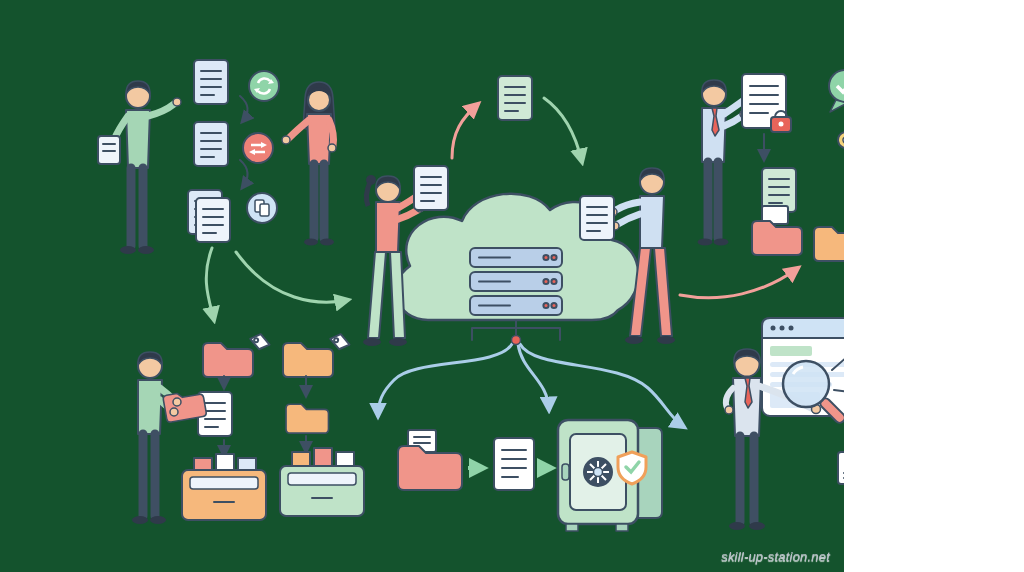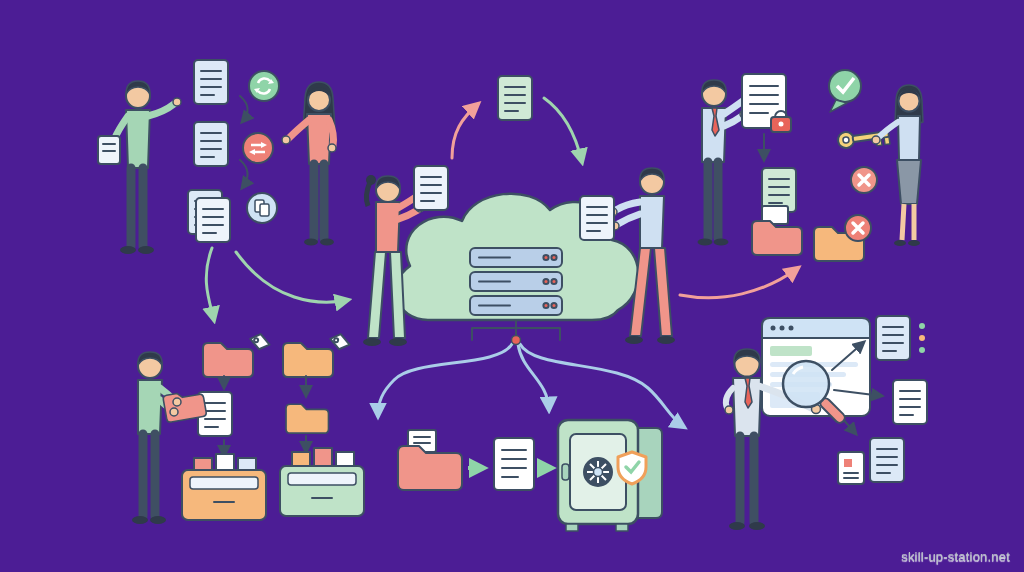--- a/index.html
+++ b/index.html
@@ -1,17 +1,17 @@
 <!DOCTYPE html>
 <html style="--ink: #3d4f63; --mint: #bfe3c8; --mint2: #a8d4bd; --grn: #8fd4a8; --grnln: #9fd4ae; --coral: #f0958a; --red: #ee8177; --red2: #e8645a; --pnk: #f2a09a; --org: #f6b87c; --org2: #f0a05a; --yel: #f3d27a; --doc: #dce9f7; --pan: #cfe3f5; --srv: #b9cfe8; --bluln: #aacde8; --skin: #f3c9a2; --hair: #2f3a4a; --pants: #3f4f63; --skirt: #8a97a6; --shb: #cfe0f2; --shg: #dbe4ee; --shgrn: #a5d6b5; --docgrn: #cfe9d6; --paper: #eef4fb;"><head>
 <meta charset="utf-8">
 <style>
   html,body{margin:0;padding:0;background:#fff;}
-  #stage{position:relative;width:1024px;height:572px;background:#4c1d95;overflow:hidden;
-         font-family:"Liberation Sans",sans-serif;}
+  #stage{position:relative;width:844px;height:572px;background:#14532d;overflow:hidden;
+         font-family:"Liberation Sans",sans-serif;font-style:italic;}
   svg{display:block}
   .o{stroke:var(--ink,#3d4f63);stroke-width:2;stroke-linecap:round;stroke-linejoin:round}
   .o1{stroke-width:1.5}
   .o3{stroke-width:2.5}
   .n{fill:none}
   .ln{stroke:var(--ink,#3d4f63);stroke-width:2;stroke-linecap:round;fill:none}
   .arm{fill:none;stroke-width:7;stroke-linecap:round}
   .arm6{fill:none;stroke-width:6;stroke-linecap:round}
   .leg{fill:none;stroke-width:9;stroke-linecap:round}
   .f-w{fill:#fff}.f-doc{fill:var(--doc,#dce9f7)}.f-paper{fill:var(--paper,#eef4fb)}

